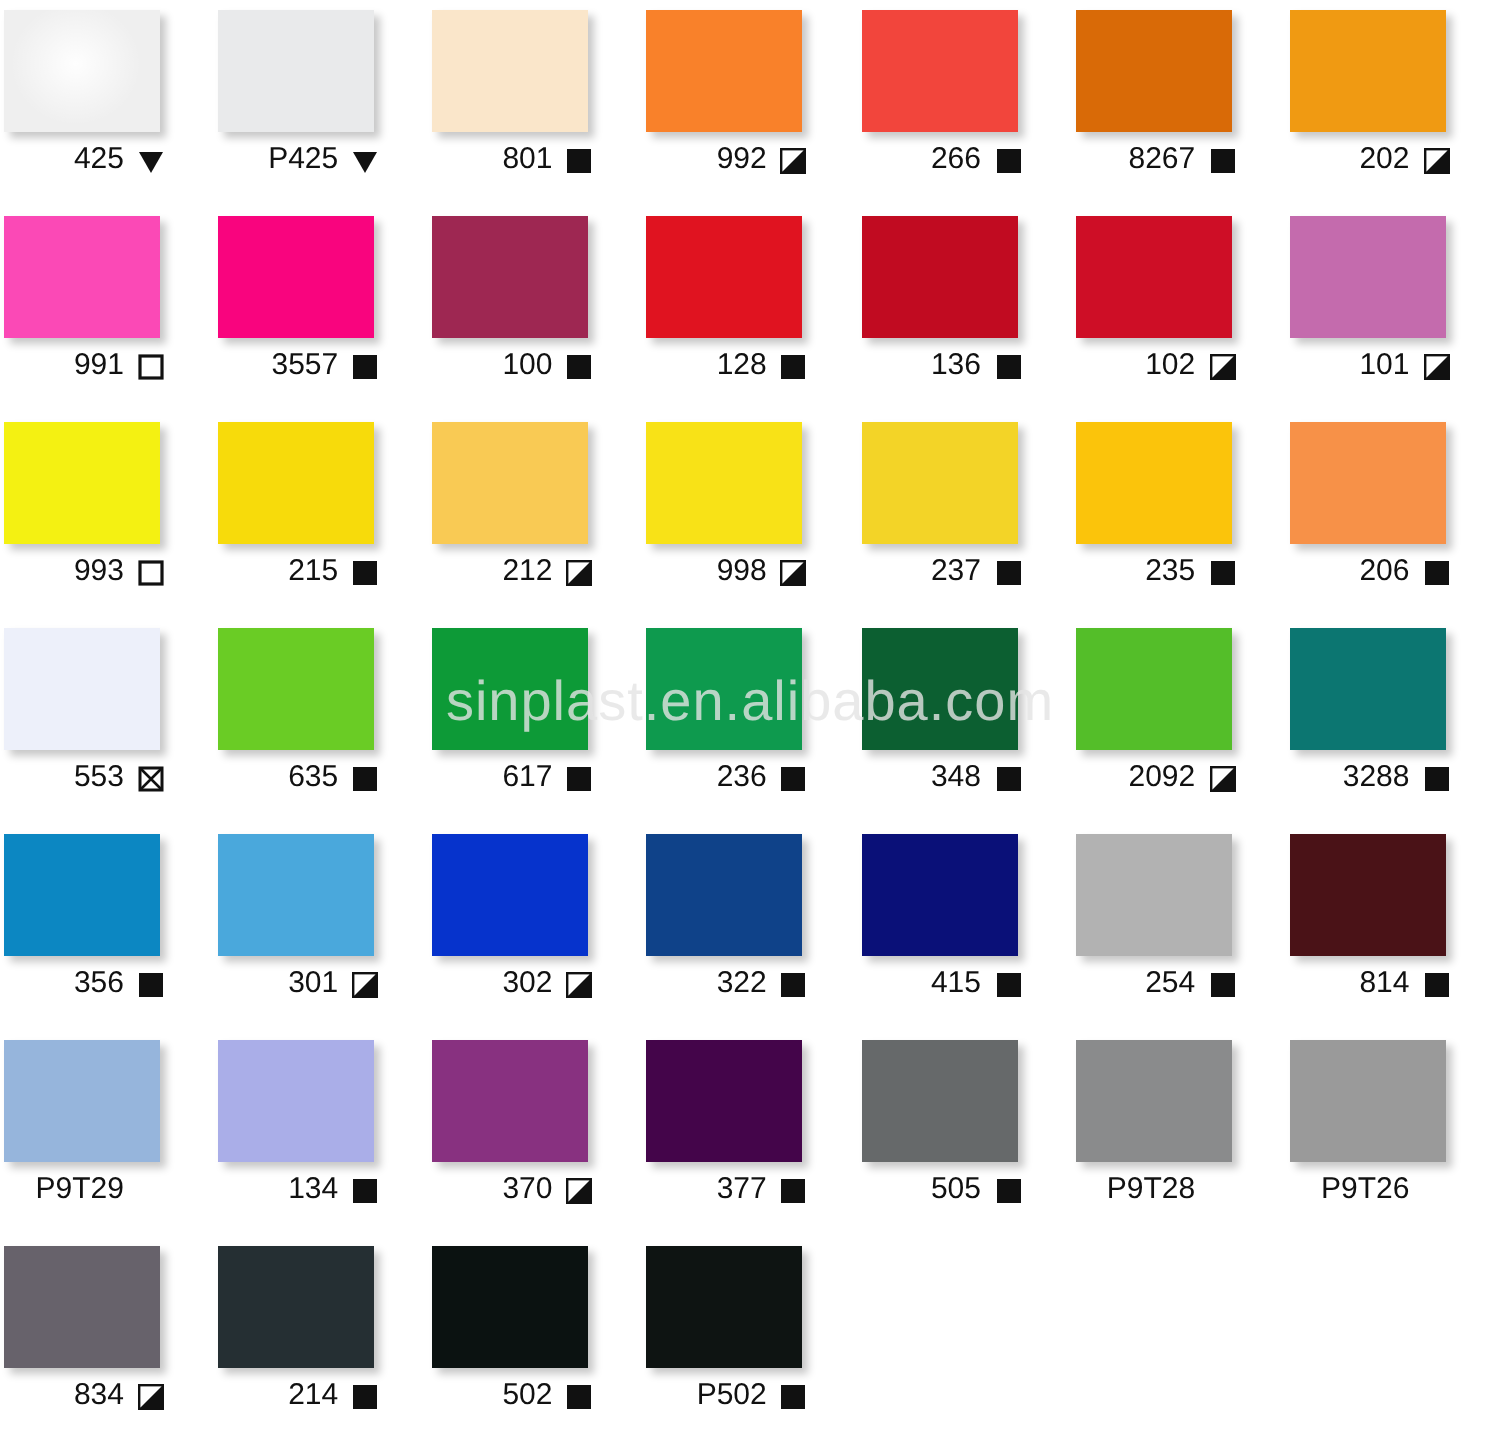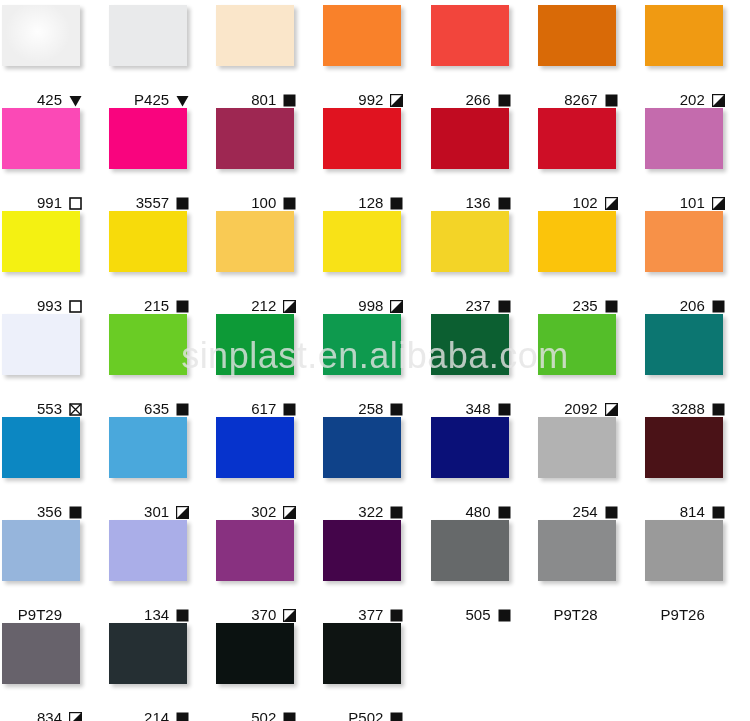--- a/index.html
+++ b/index.html
@@ -60,21 +60,20 @@
     top: 69px;
     width: 84px;
     height: 22px;
     display: flex;
     flex-direction: row;
     align-items: center;
     justify-content: flex-end;
     gap: 7px;
     padding-right: 2px;
     box-sizing: border-box;
-    margin-top: 20px;
   }
 
   .chip-code {
     font-size: 15px;
     color: #111111;
     letter-spacing: 0px;
     line-height: 16px;
     white-space: nowrap;
   }
 
@@ -86,21 +85,21 @@
   }
   .chip-mark svg { display: block; }
   .chip-mark.mark-none { visibility: hidden; }
 
   .watermark {
     position: absolute;
     left: 0;
     top: 335px;
     width: 750px;
     text-align: center;
-    font-size: 36px;
+    font-size: 28px;
     color: rgba(228, 228, 228, 0.80);
     letter-spacing: 0.5px;
     font-family: "Liberation Sans", sans-serif;
     z-index: 5;
     pointer-events: none;
     user-select: none;
     white-space: nowrap;
   }
 </style>
 </head>
@@ -376,21 +375,21 @@
           <span class="chip-mark">
             <svg width="13" height="13" viewBox="0 0 13 13">
               <rect x="0.5" y="0.5" width="12" height="12" fill="#111111"></rect>
             </svg>
           </span>
         </div>
       </div>
       <div class="swatch-cell">
         <div class="chip" style="background-color: rgb(14, 154, 78);"></div>
         <div class="chip-caption">
-          <span class="chip-code">258</span>
+          <span class="chip-code">236</span>
           <span class="chip-mark">
             <svg width="13" height="13" viewBox="0 0 13 13">
               <rect x="0.5" y="0.5" width="12" height="12" fill="#111111"></rect>
             </svg>
           </span>
         </div>
       </div>
       <div class="swatch-cell">
         <div class="chip" style="background-color: rgb(12, 95, 49);"></div>
         <div class="chip-caption">
@@ -467,21 +466,21 @@
           <span class="chip-mark">
             <svg width="13" height="13" viewBox="0 0 13 13">
               <rect x="0.5" y="0.5" width="12" height="12" fill="#111111"></rect>
             </svg>
           </span>
         </div>
       </div>
       <div class="swatch-cell">
         <div class="chip" style="background-color: rgb(10, 16, 120);"></div>
         <div class="chip-caption">
-          <span class="chip-code">480</span>
+          <span class="chip-code">415</span>
           <span class="chip-mark">
             <svg width="13" height="13" viewBox="0 0 13 13">
               <rect x="0.5" y="0.5" width="12" height="12" fill="#111111"></rect>
             </svg>
           </span>
         </div>
       </div>
       <div class="swatch-cell">
         <div class="chip" style="background-color: rgb(178, 178, 178);"></div>
         <div class="chip-caption">

